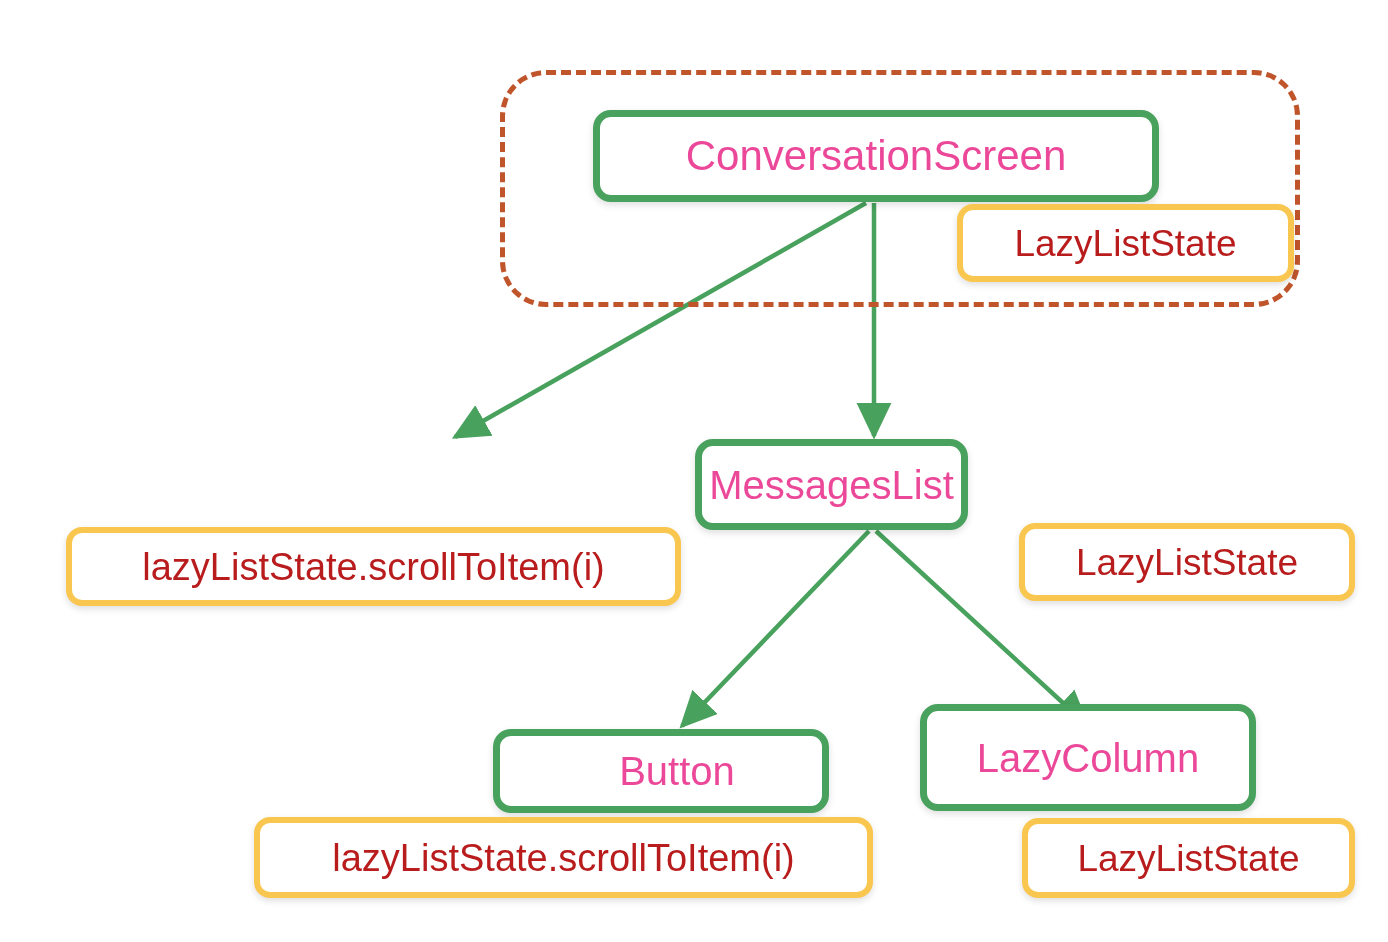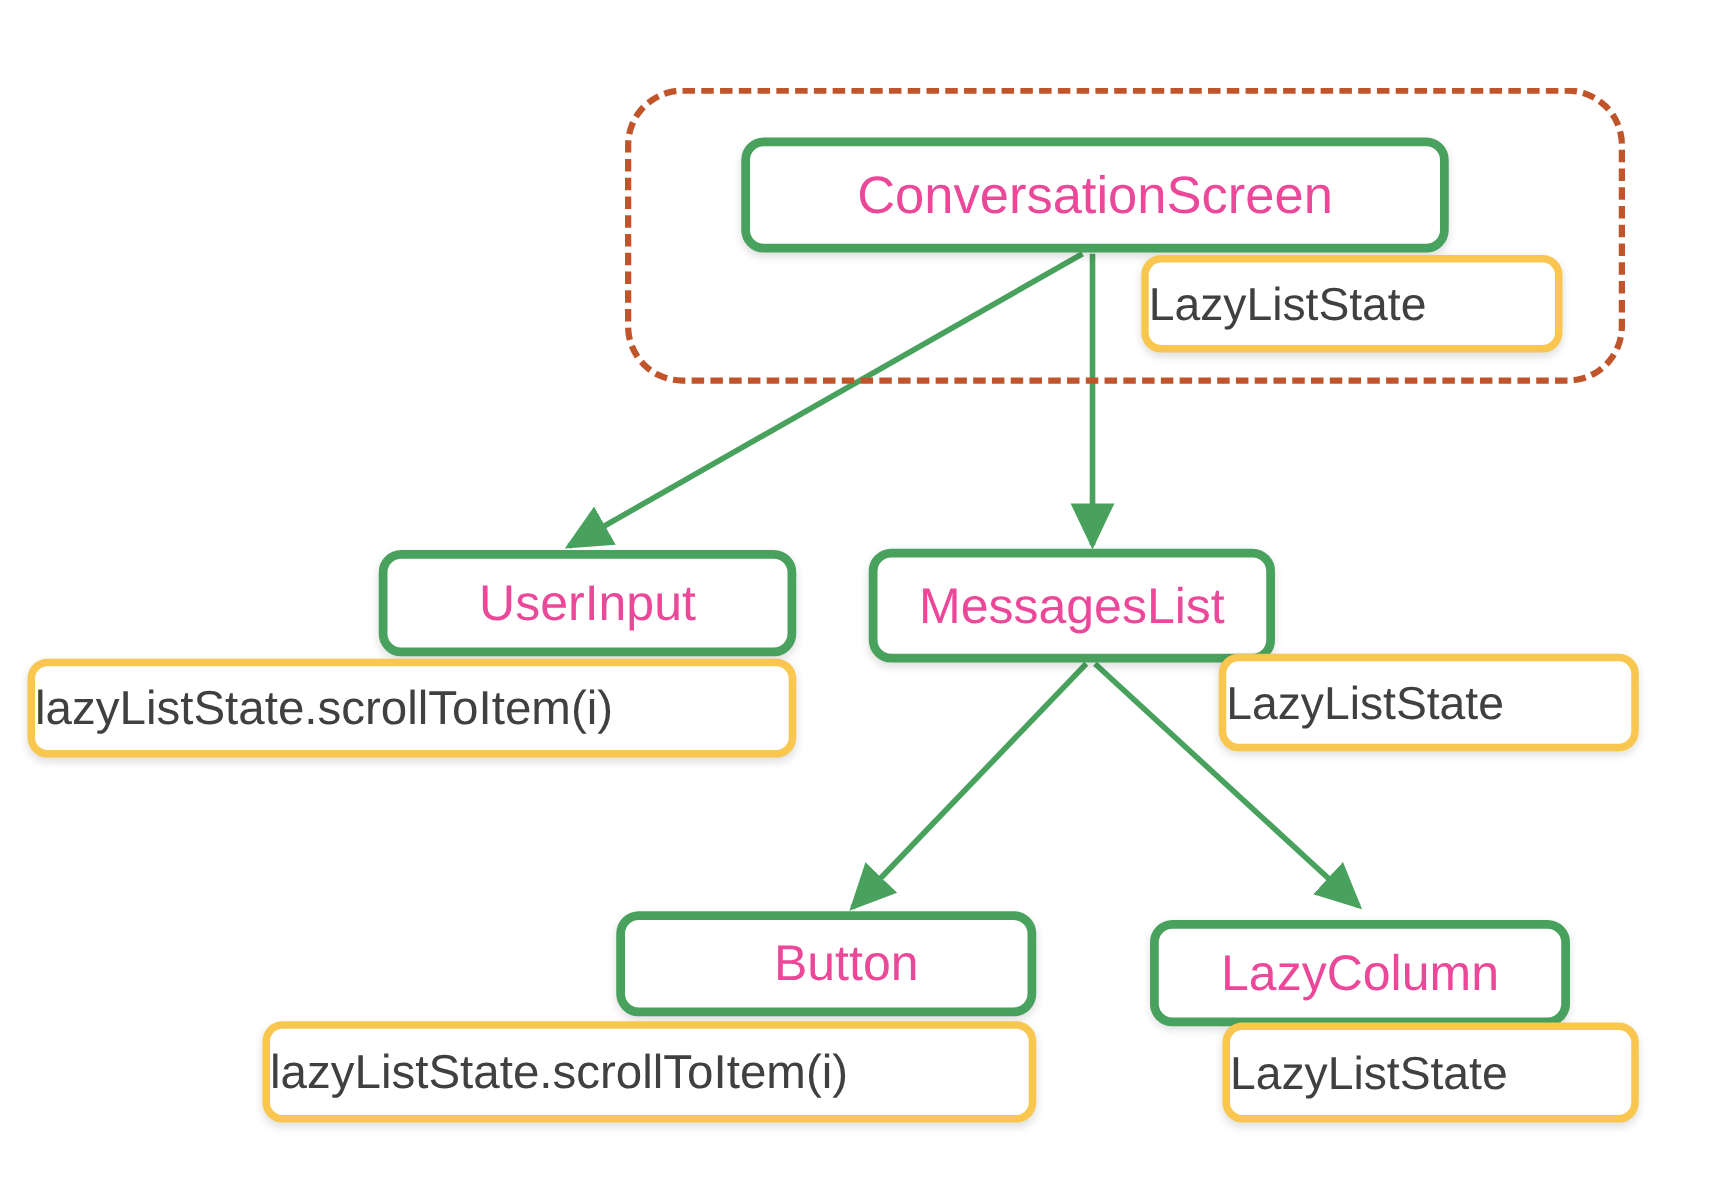--- a/index.html
+++ b/index.html
@@ -69,44 +69,45 @@
 
   
   .chip {
     position: absolute;
     box-sizing: border-box;
     background: #ffffff;
     border: 6px solid #f9c74f;
     border-radius: 16px;
     display: flex;
     align-items: center;
-    justify-content: flex-start;
-    color: #404040;
+    justify-content: center;
+    color: #b91c1c;
     box-shadow: 0 3px 7px rgba(0,0,0,0.13);
+    margin-left: 44px;
   }
   .chip span {
     display: block;
     line-height: 1;
     white-space: nowrap;
   }
 
   
   #node-conversationscreen { left: 593px;  top: 110px; width: 566px; height: 92px;  font-size: 42px; }
   #chip-conversationscreen { left: 913px;  top: 204px; width: 337px; height: 78px;  font-size: 37px; }
 
   #node-userinput        { left: 303px;  top: 440px; width: 334px; height: 85px;  font-size: 40px; }
   #chip-userinput        { left: 22px;   top: 527px; width: 615px; height: 79px;  font-size: 38px; }
 
-  #node-messageslist     { left: 695px;  top: 439px; width: 325px; height: 91px;  font-size: 40px; }
+  #node-messageslist     { left: 695px;  top: 439px; width: 273px; height: 91px;  font-size: 40px; }
   #chip-messageslist     { left: 975px;  top: 523px; width: 336px; height: 78px;  font-size: 37px; }
 
   #node-button           { left: 493px;  top: 729px; width: 336px; height: 84px;  font-size: 40px; padding-left: 32px; }
   #chip-button           { left: 210px;  top: 817px; width: 619px; height: 81px;  font-size: 38px; }
 
-  #node-lazycolumn       { left: 920px;  top: 736px; width: 336px; height: 85px;  font-size: 40px; }
+  #node-lazycolumn       { left: 920px;  top: 704px; width: 336px; height: 107px;  font-size: 40px; }
   #chip-lazycolumn       { left: 978px;  top: 818px; width: 333px; height: 80px;  font-size: 37px; }
 </style>
 </head>
 <body>
 
 <div id="canvas">
 
   <svg id="edges" viewBox="0 0 1388 942" width="1388" height="942">
     <defs>
       <marker id="arrowhead" markerWidth="9" markerHeight="9" refX="7.4" refY="4.5" orient="auto" markerUnits="strokeWidth">
@@ -122,23 +123,20 @@
 
     <line x1="876" y1="531" x2="1087" y2="725" stroke="#48a15c" stroke-width="4.5" marker-end="url(#arrowhead)"></line>
   </svg>
 
   <div class="lca-region"></div>
 
   <div class="node" id="node-conversationscreen">
     <span>ConversationScreen</span>
   </div>
 
-  <div class="node" id="node-userinput">
-    <span>UserInput</span>
-  </div>
 
   <div class="node" id="node-messageslist">
     <span>MessagesList</span>
   </div>
 
   <div class="node" id="node-button">
     <span>Button</span>
   </div>
 
   <div class="node" id="node-lazycolumn">

